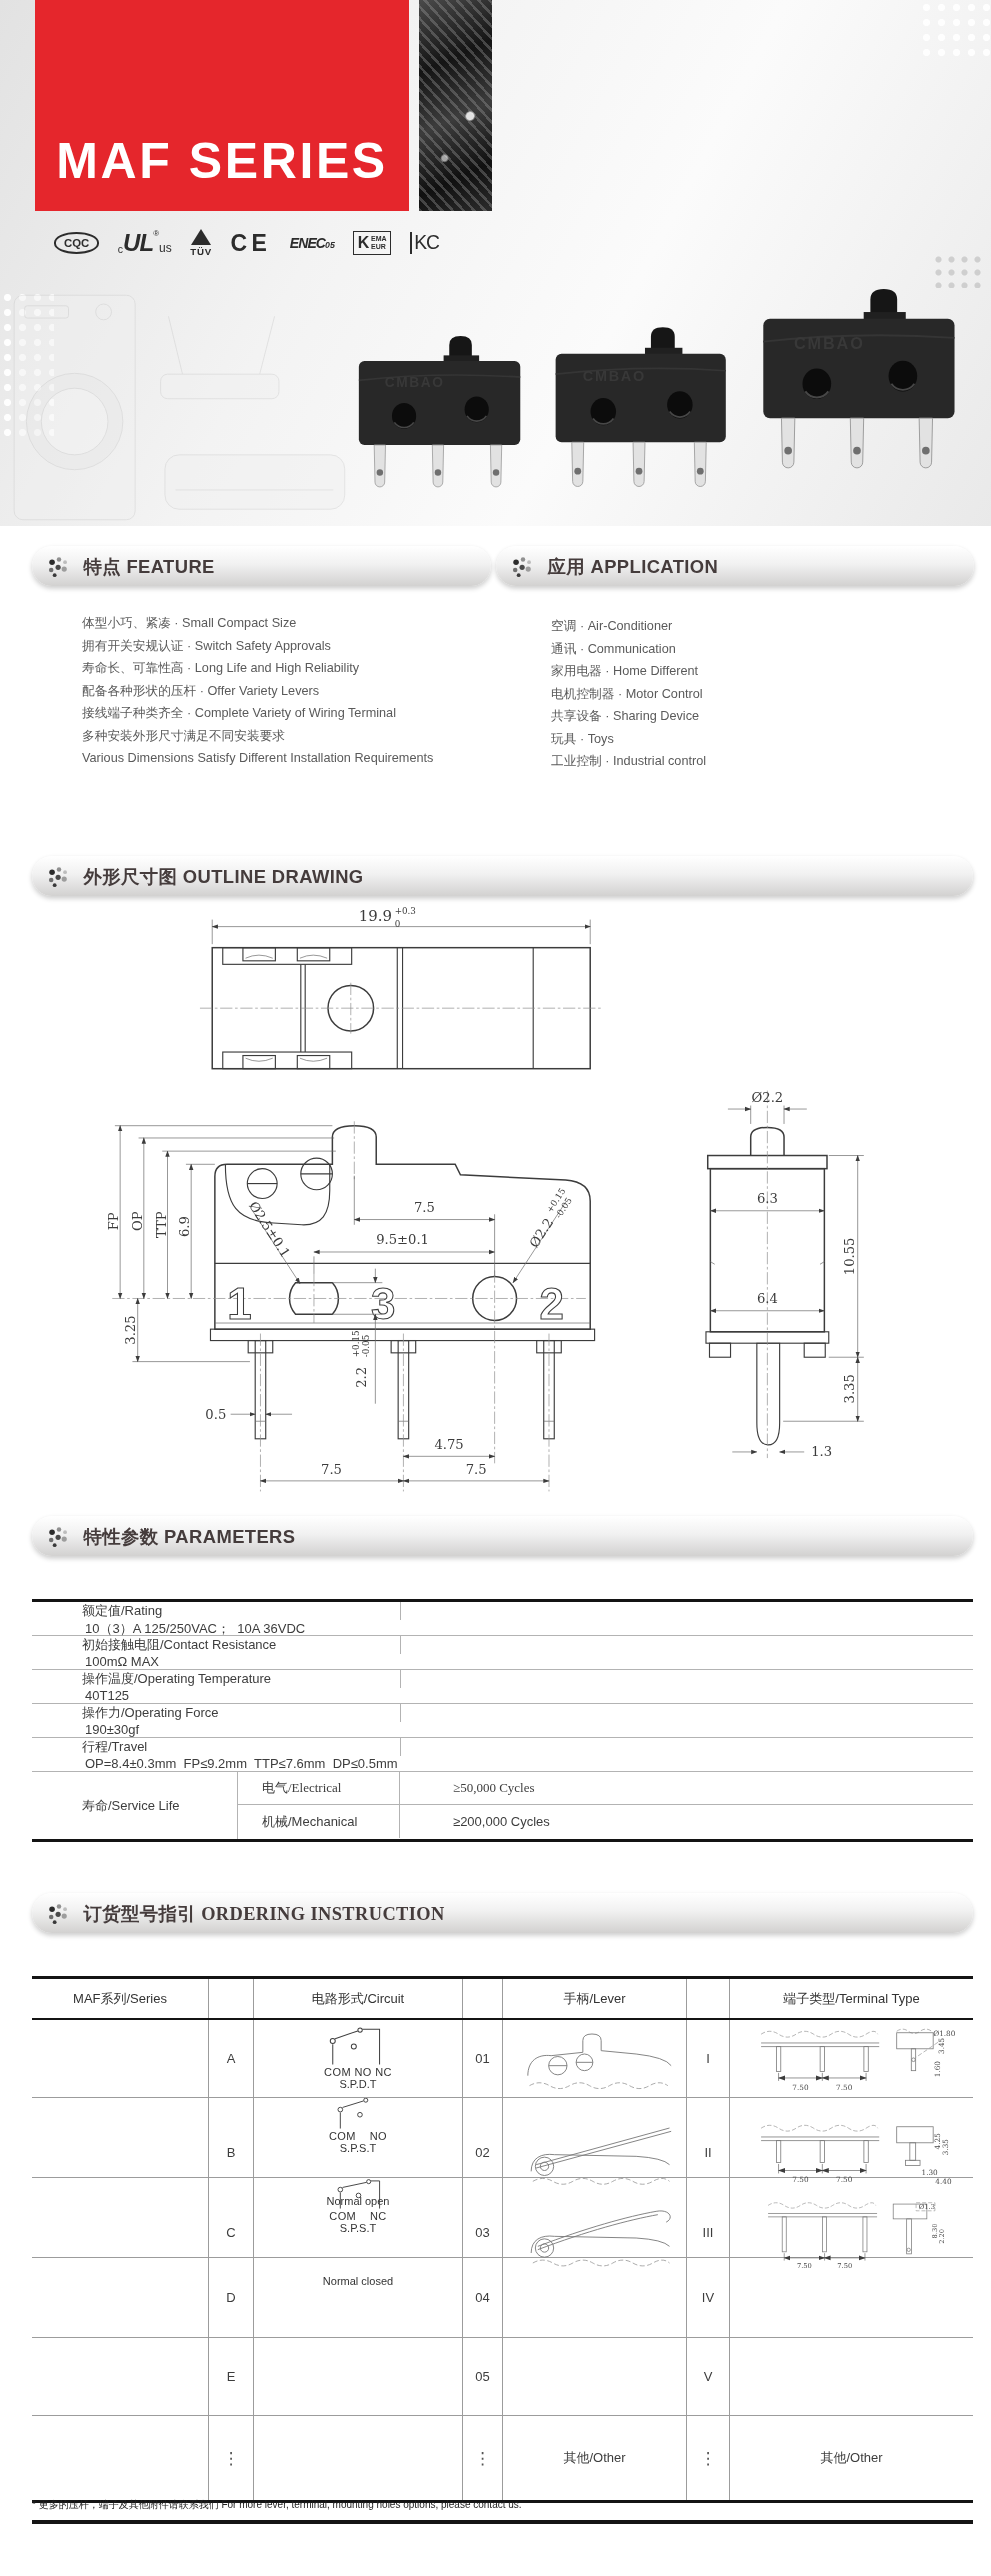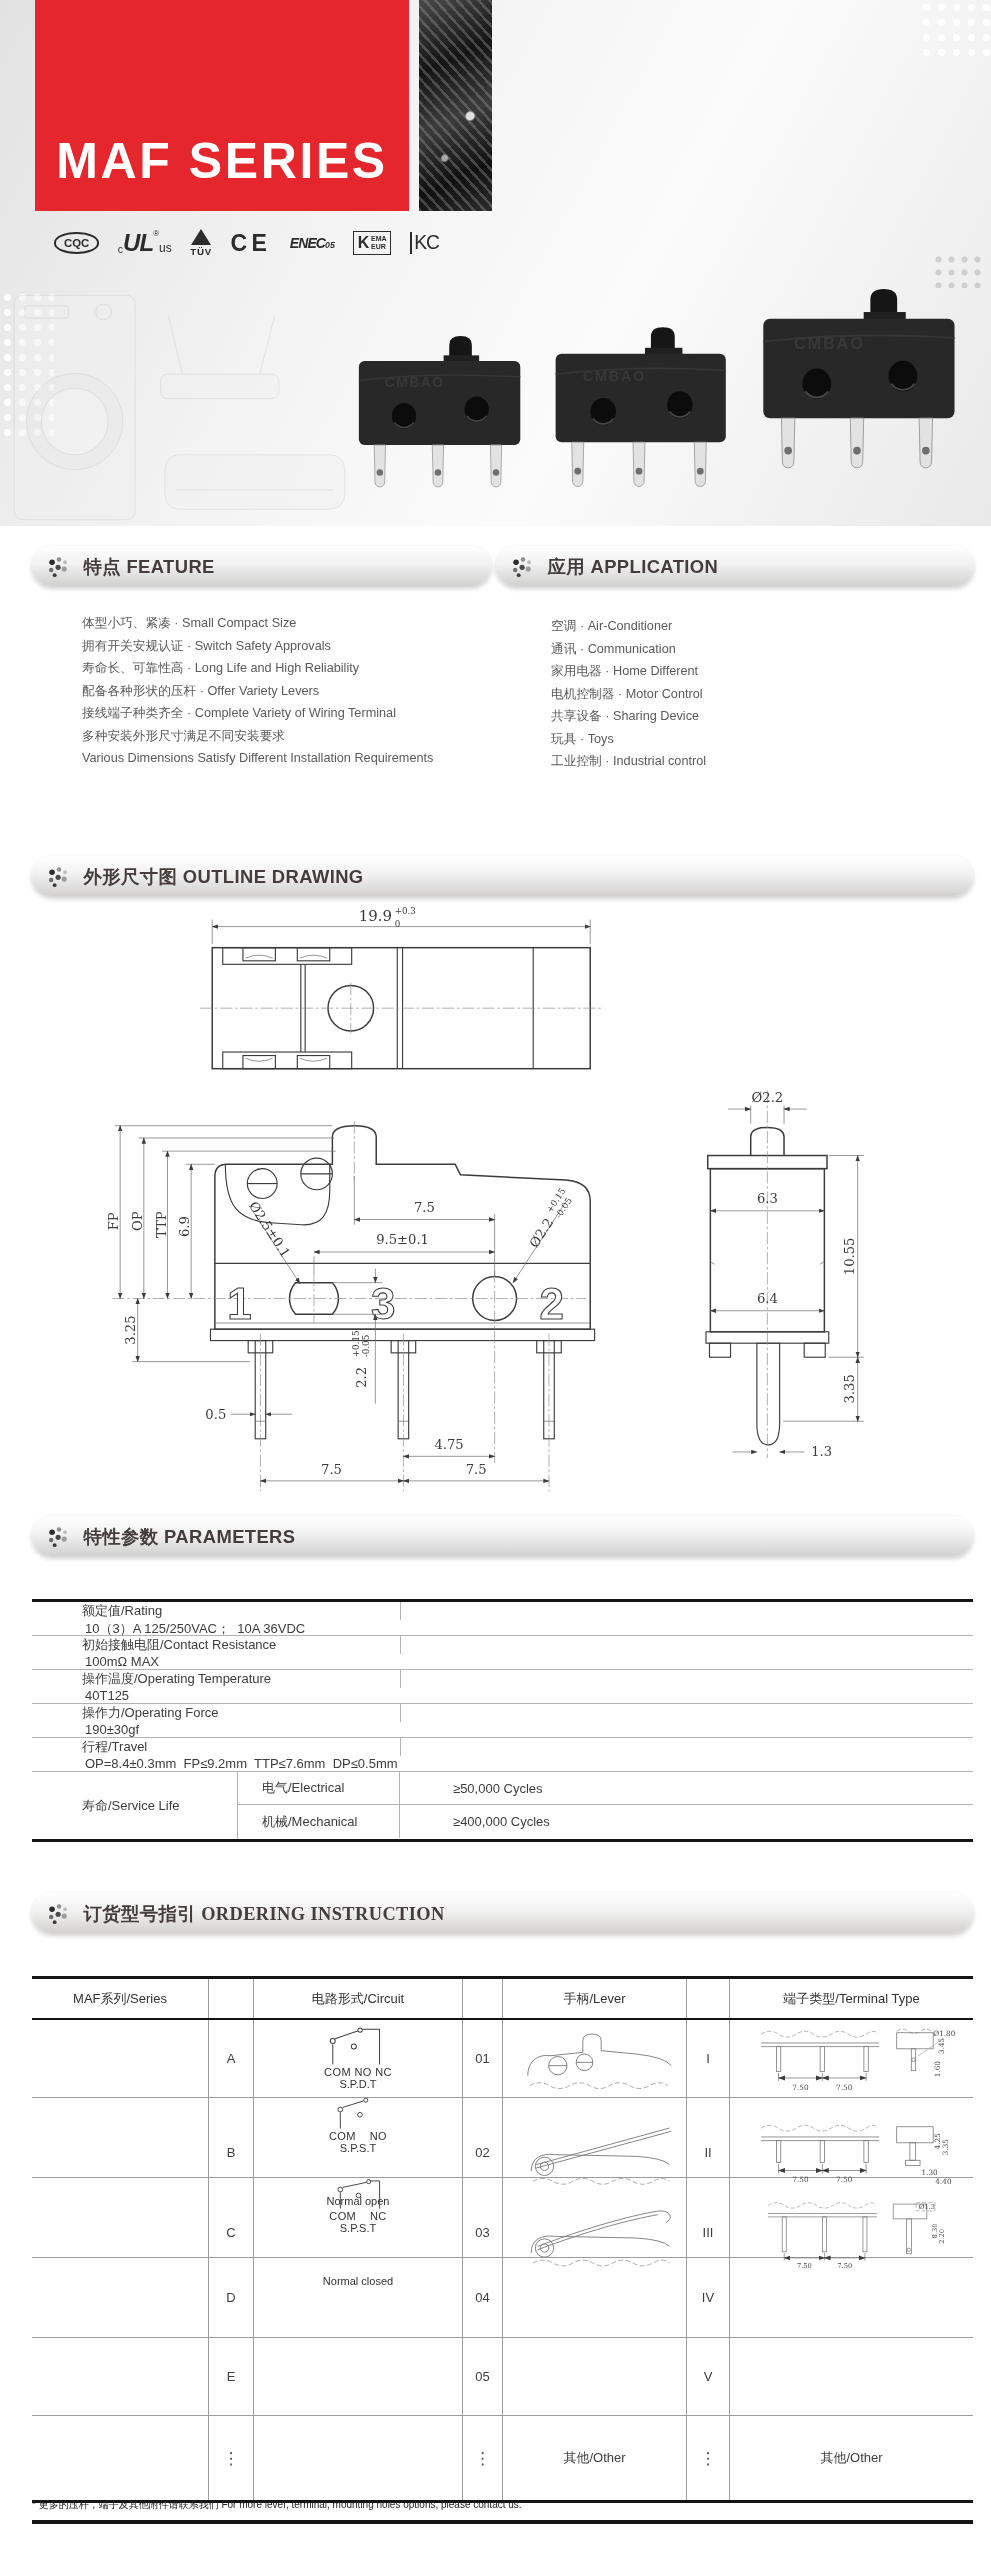--- a/index.html
+++ b/index.html
@@ -67,21 +67,21 @@
   
   .param-table{left:32px;top:1599px;width:941px;border-top:3.5px solid #141414;border-bottom:3.5px solid #141414;
                font-size:13px;color:#3d3d3d;box-sizing:border-box;}
   .p-row{display:flex;height:33px;border-bottom:0.9px solid #b3b3b3;align-items:stretch;flex-direction:column;}
   .p-label{width:369px;padding-left:50px;border-right:0.9px solid #b3b3b3;display:flex;align-items:center;box-sizing:border-box;}
   .p-value{padding-left:53px;flex:1;display:flex;align-items:center;white-space:pre;}
   .sl-wrap{display:flex;height:67px;}
   .sl-label{width:206px;padding-left:50px;border-right:0.9px solid #b3b3b3;display:flex;align-items:center;box-sizing:border-box;}
   .sl-right{flex:1;display:flex;flex-direction:column;}
   .sl-row{display:flex;height:33px;align-items:stretch;box-sizing:border-box;}
-  .sl-row.first{border-bottom:0.9px solid #b3b3b3;}
+  .sl-row.first{border-bottom:0.9px solid #b3b3b3;font-family:Liberation Serif, serif;}
   .sl-sub{width:162px;padding-left:24px;border-right:0.9px solid #b3b3b3;display:flex;align-items:center;box-sizing:border-box;}
   .sl-val{padding-left:53px;display:flex;align-items:center;white-space:pre;}
 
   
   .order-table{left:32px;top:1976px;width:941px;border-top:3.5px solid #141414;border-bottom:3.5px solid #141414;
                font-size:13px;color:#3d3d3d;box-sizing:border-box;}
   .o-row{display:grid;grid-template-columns:177px 45px 209px 40px 184px 43px 243px;border-bottom:0.9px solid #9c9c9c;}
   .o-row.hdr{height:39px;border-bottom:2.6px solid #141414;}
   .o-row.last{border-bottom:none;}
   .oc{border-right:0.9px solid #9c9c9c;display:flex;flex-direction:column;align-items:center;justify-content:center;box-sizing:border-box;}
@@ -430,21 +430,21 @@
   </div>
   <div class="sl-wrap">
     <div class="sl-label">寿命/Service Life</div>
     <div class="sl-right">
       <div class="sl-row first">
         <div class="sl-sub">电气/Electrical</div>
         <div class="sl-val">≥50,000 Cycles</div>
       </div>
       <div class="sl-row">
         <div class="sl-sub">机械/Mechanical</div>
-        <div class="sl-val">≥400,000 Cycles</div>
+        <div class="sl-val">≥200,000 Cycles</div>
       </div>
     </div>
   </div>
 </div>
 
 <div class="abs pill" style="left:32px;top:1893px;width:941px;font-family:Liberation Serif, serif;">
   <svg width="26" height="23" viewBox="0 0 30 26">
       <circle cx="7" cy="8" r="3.2" fill="#2b2b2b"></circle>
       <circle cx="15" cy="5" r="2.6" fill="#909090"></circle>
       <circle cx="22" cy="8" r="2.2" fill="#bdbdbd"></circle>

